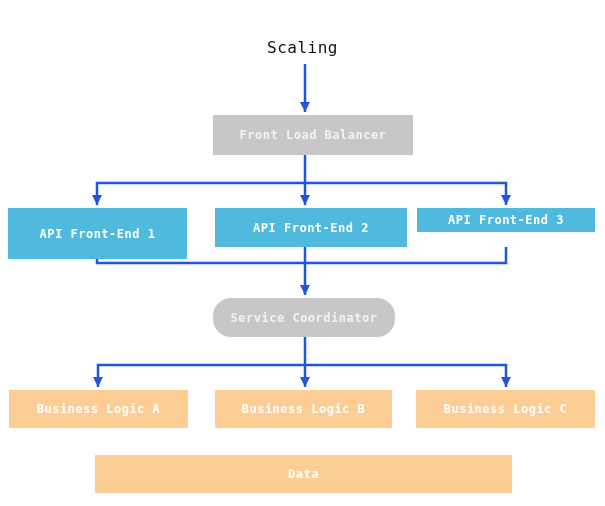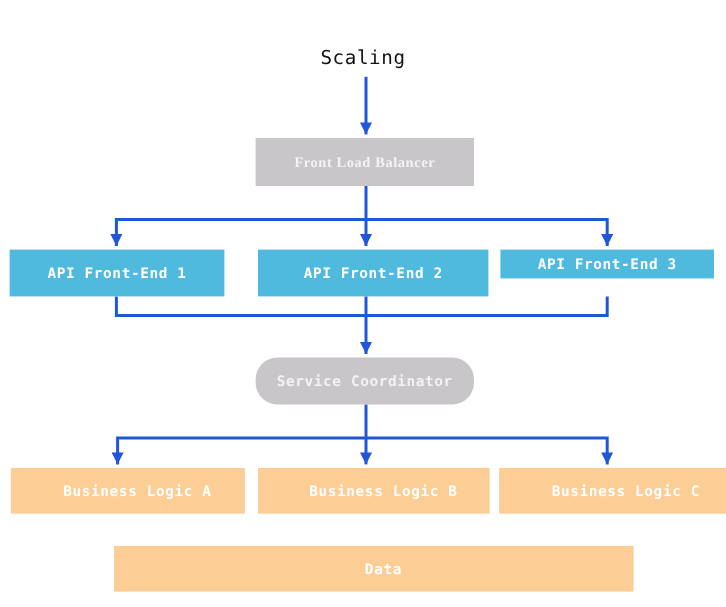--- a/index.html
+++ b/index.html
@@ -16,23 +16,23 @@
   .edges{position:absolute;left:0;top:0;width:605px;height:506px;}
   .edge{stroke:var(--arrow,#2256d8);stroke-width:2.5;fill:none;}
   .arrowhead-shape{fill:var(--arrow,#2256d8);}
   .node{
     position:absolute;display:flex;align-items:center;justify-content:center;
     font-size:12px;font-weight:bold;letter-spacing:0.5px;
     color:var(--box_text,#ffffff);white-space:nowrap;
   }
   .node.frontend{background:var(--frontend_box,#4fb9de);}
   .node.coordinator{background:var(--coordinator_box,#c9c6ca);color:#f4f2f4;}
-  .node.logic{background:var(--logic_box,#fccd94);padding-left:16px;}
-  .n-lb  {left:213px;top:115px;width:182px;height:40px;font-family:Liberation Serif, serif;}
-  .n-api1{left:8px;  top:208px;width:179px;height:39px;}
+  .node.logic{background:var(--logic_box,#fccd94);}
+  .n-lb  {left:213px;top:115px;width:200px;height:40px;}
+  .n-api1{left:8px;  top:208px;width:179px;height:51px;}
   .n-api2{left:215px;top:208px;width:192px;height:39px;}
   .n-api3{left:417px;top:208px;width:178px;height:24px;}
   .n-sc  {left:213px;top:298px;width:182px;height:39px;border-radius:18px;}
   .n-bla {left:9px;  top:390px;width:179px;height:38px;}
   .n-blb {left:215px;top:390px;width:177px;height:38px;}
   .n-blc {left:416px;top:390px;width:179px;height:38px;}
   .n-data{left:95px; top:455px;width:417px;height:38px;}
 </style>
 </head>
 <body>

